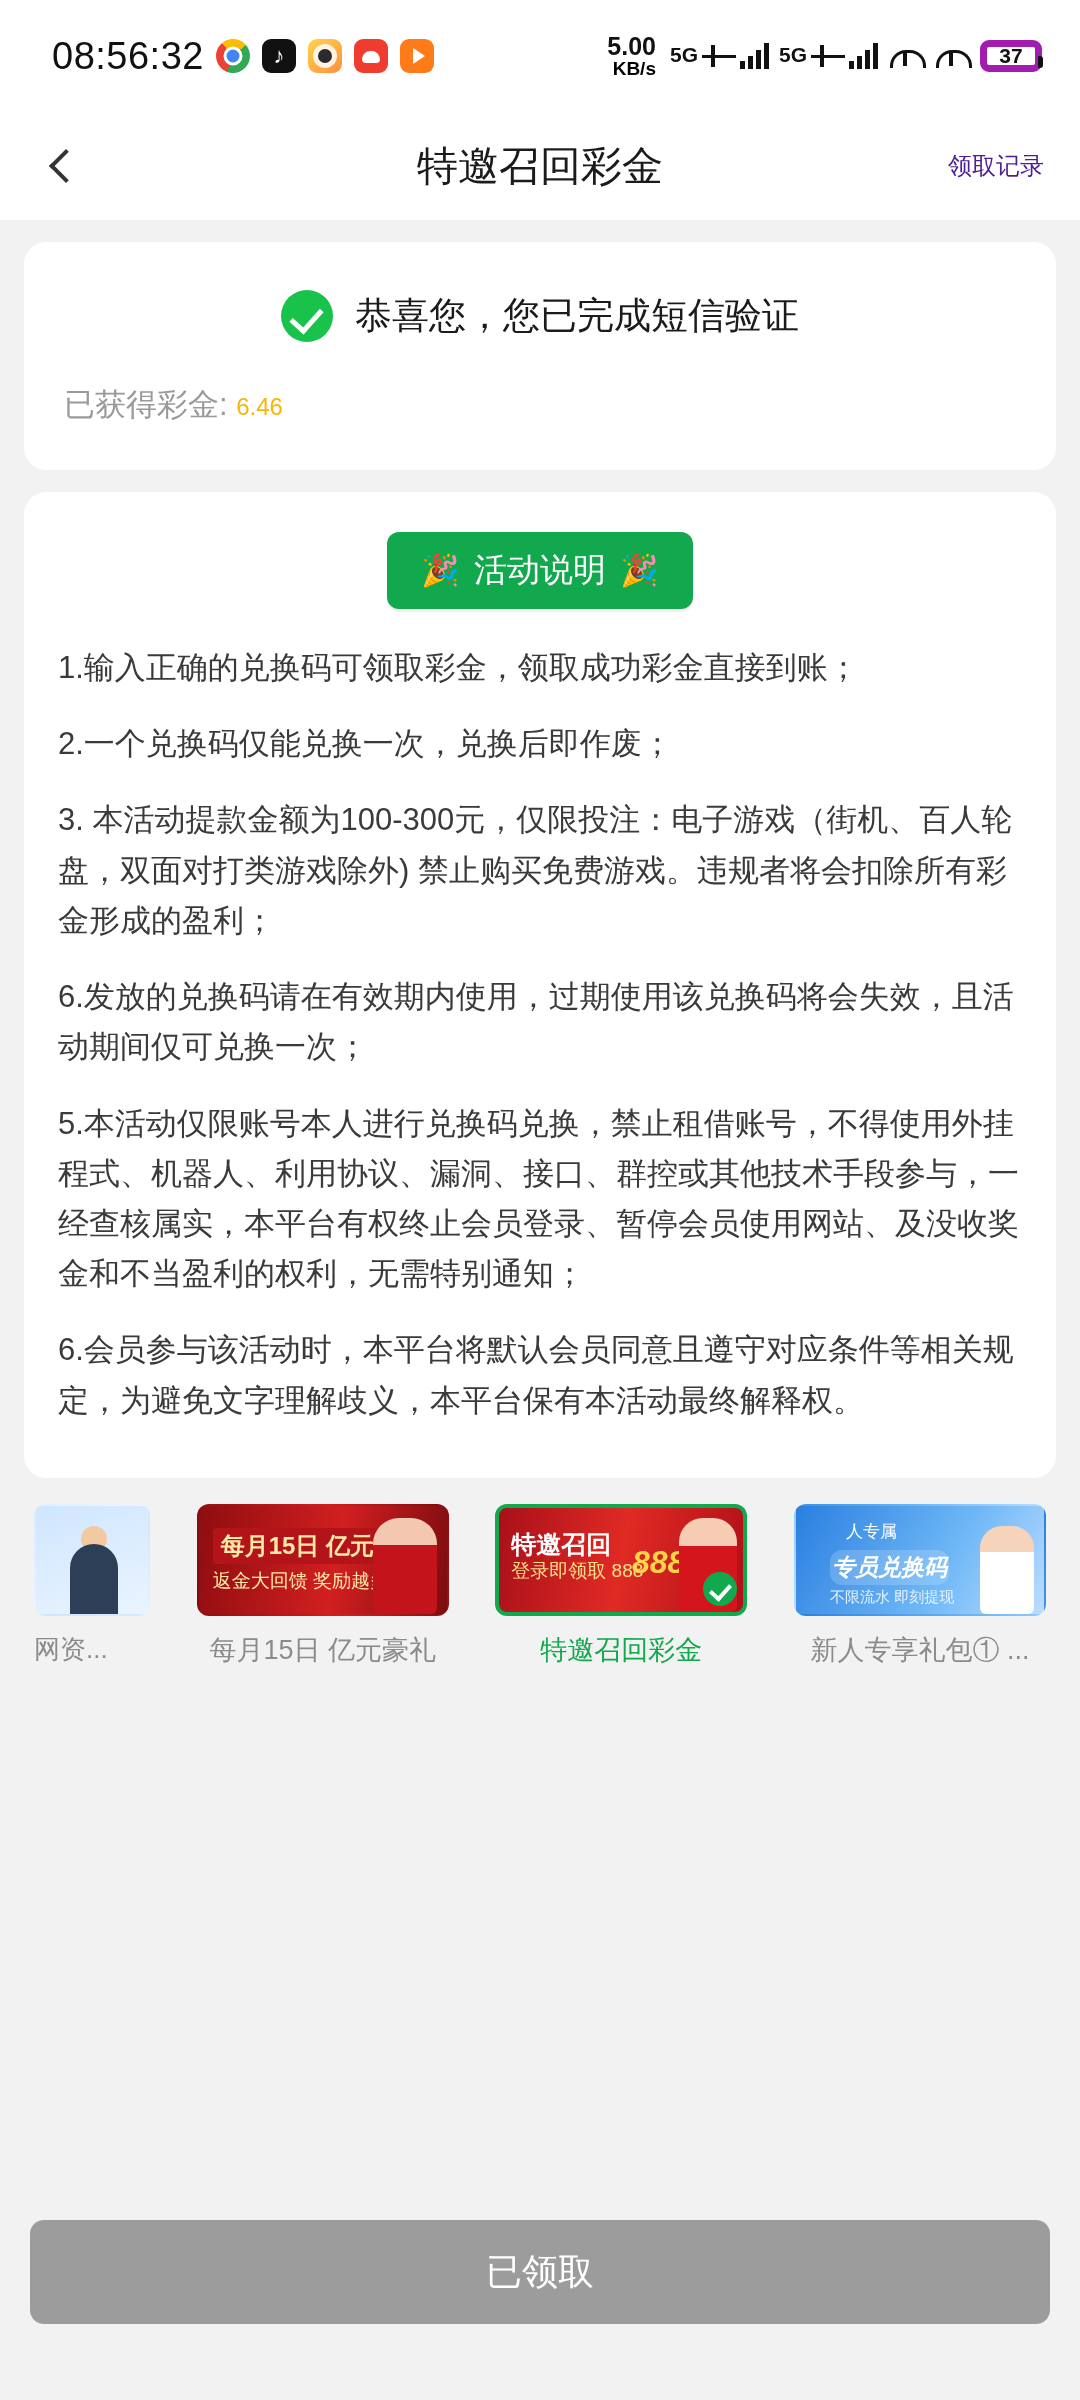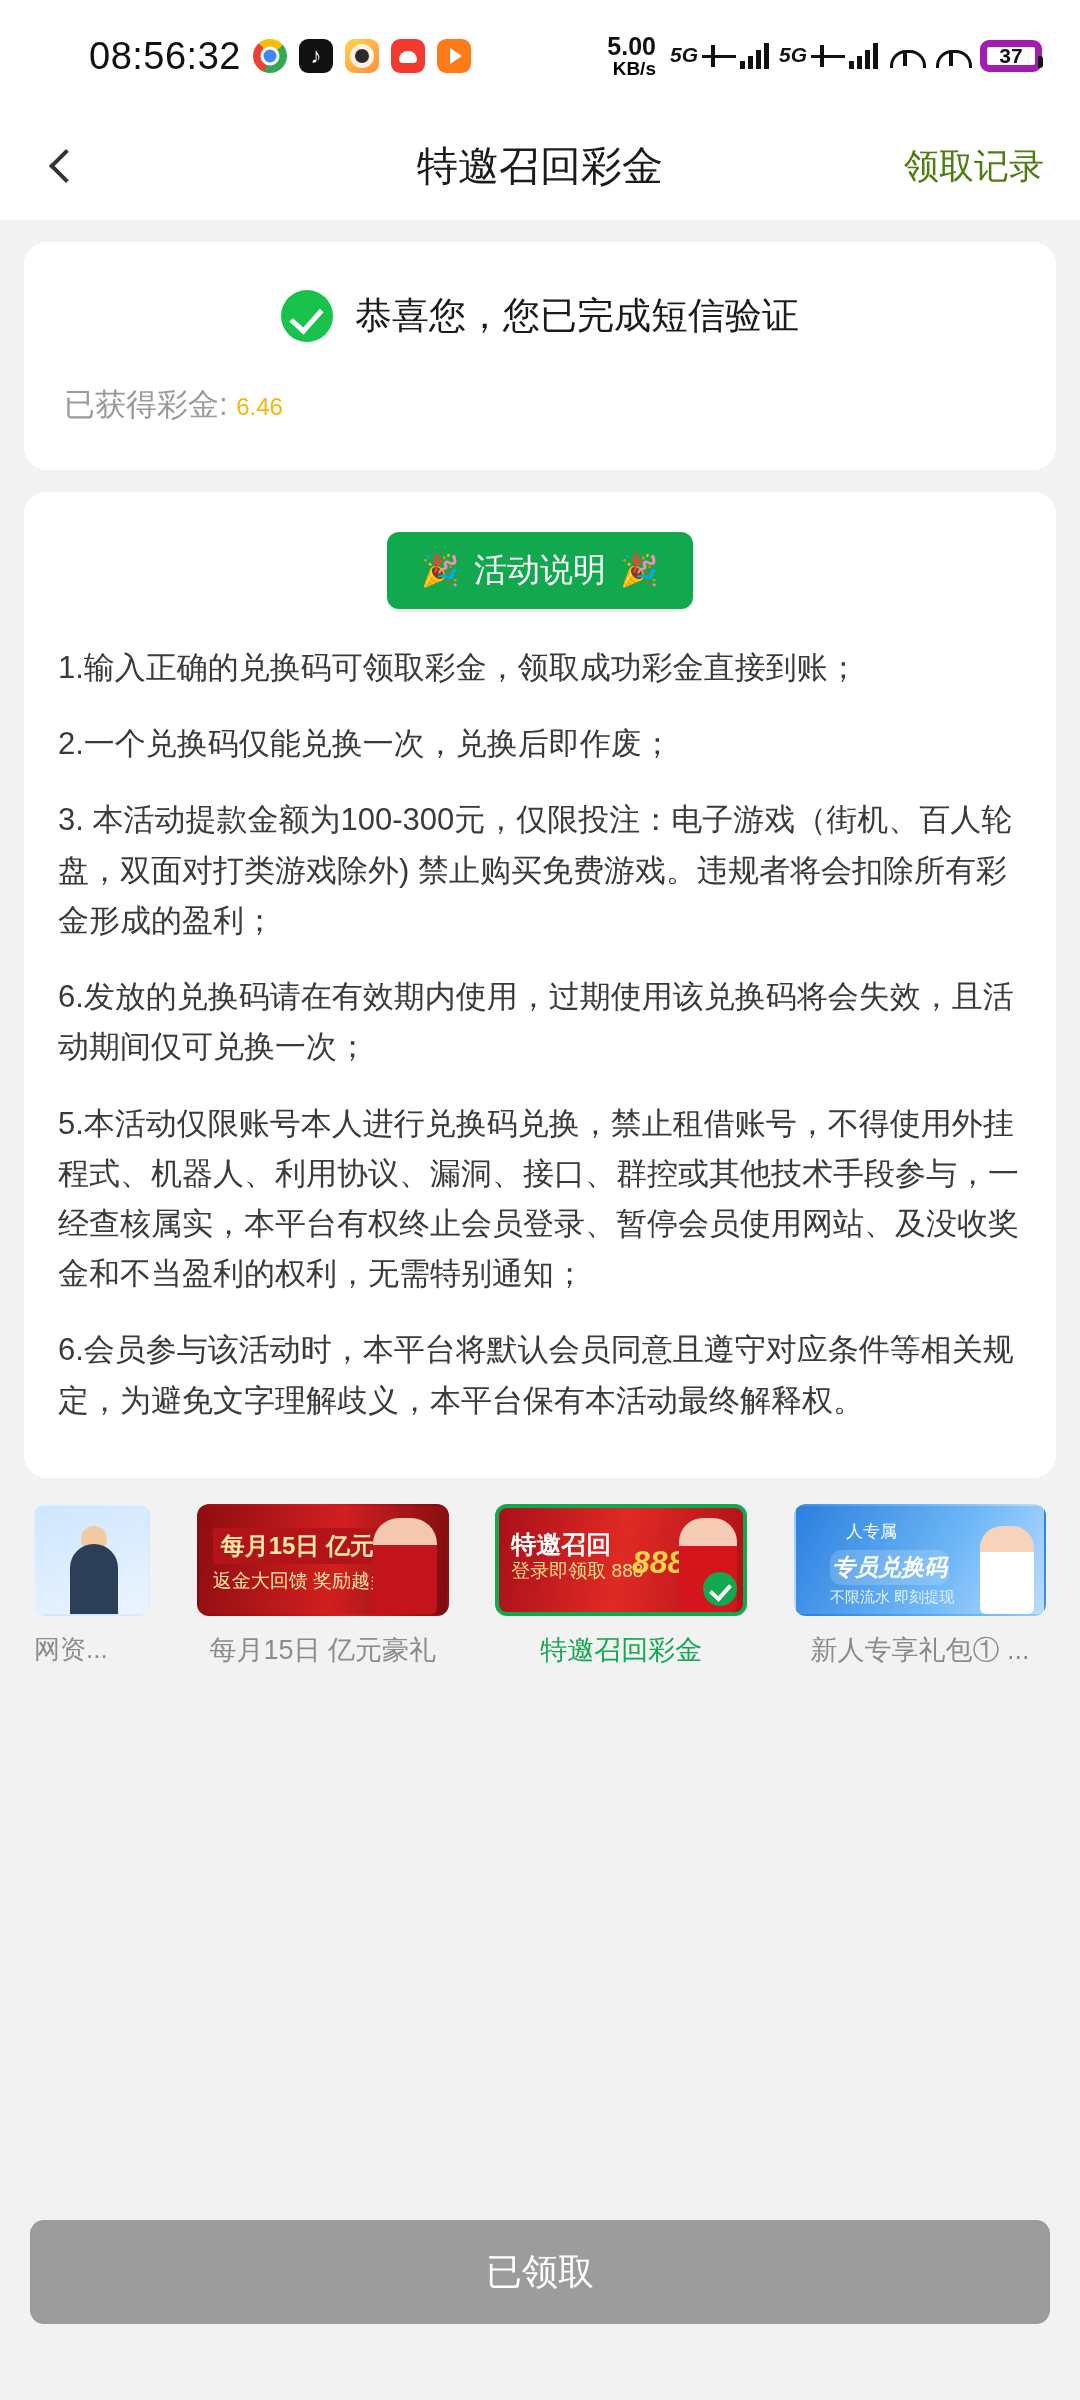--- a/index.html
+++ b/index.html
@@ -12,21 +12,21 @@
 
   
   .statusbar {
     height: 112px;
     background: #ffffff;
     display: flex;
     align-items: center;
     justify-content: space-between;
     padding: 0 38px 0 52px;
   }
-  .sb-left { display: flex; align-items: center; gap: 12px; margin-left: 37px; }
+  .sb-left { display: flex; align-items: center; gap: 12px; }
   .sb-clock { font-size: 38px; color: #111; letter-spacing: 0.5px; }
   .sb-icons { display: flex; align-items: center; gap: 12px; }
   .appdot {
     width: 34px; height: 34px; border-radius: 9px;
     display: inline-block;
   }
   .appdot.chrome {
     background:
       conic-gradient(from 200deg, #ea4335 0 33%, #fbbc05 33% 58%, #34a853 58% 100%);
     position: relative; border-radius: 50%;
@@ -56,21 +56,21 @@
   .appdot.play::after {
     content: ""; position: absolute; left: 13px; top: 9px;
     border-left: 12px solid #fff; border-top: 8px solid transparent;
     border-bottom: 8px solid transparent;
   }
 
   .sb-right { display: flex; align-items: center; gap: 10px; }
   .netspeed { text-align: right; line-height: 1.05; margin-right: 4px; }
   .netspeed .n1 { font-size: 25px; font-weight: bold; color: #111; display: block; }
   .netspeed .n2 { font-size: 19px; font-weight: bold; color: #000000; display: block; }
-  .sig { display: flex; align-items: flex-end; gap: 4px; font-style: italic; }
+  .sig { display: flex; align-items: flex-end; gap: 4px; }
   .sig .lbl { font-size: 21px; font-weight: bold; color: #111; margin-bottom: 2px; }
   .bars { display: flex; align-items: flex-end; gap: 3px; height: 26px; }
   .bars i { width: 5px; background: #111; display: block; }
   .bars i:nth-child(1){height:8px}.bars i:nth-child(2){height:13px}
   .bars i:nth-child(3){height:19px}.bars i:nth-child(4){height:26px}
   .wave { width: 34px; height: 26px; position: relative; }
   .wave::before {
     content: ""; position: absolute; left: 0; top: 12px; width: 34px; height: 3px;
     background: #111;
   }
@@ -110,21 +110,21 @@
   }
   .back-icon span {
     display: block; width: 24px; height: 24px; border-left: 4px solid #333;
     border-bottom: 4px solid #333; transform: rotate(45deg);
   }
   .nav-title {
     position: absolute; left: 0; right: 0; text-align: center;
     font-size: 41px; color: #1b1b1b; font-weight: 500; pointer-events: none;
   }
   .nav-action {
-    margin-left: auto; font-size: 35px; color: #4d7c0f; z-index: 2;
+    margin-left: auto; font-size: 24px; color: #4c1d95; z-index: 2;
   }
 
   
   .content { padding: 22px 24px 0 24px; }
 
   .card {
     background: #fff; border-radius: 22px; margin-bottom: 22px;
   }
 
   .success-card { padding: 48px 40px 44px 40px; }

